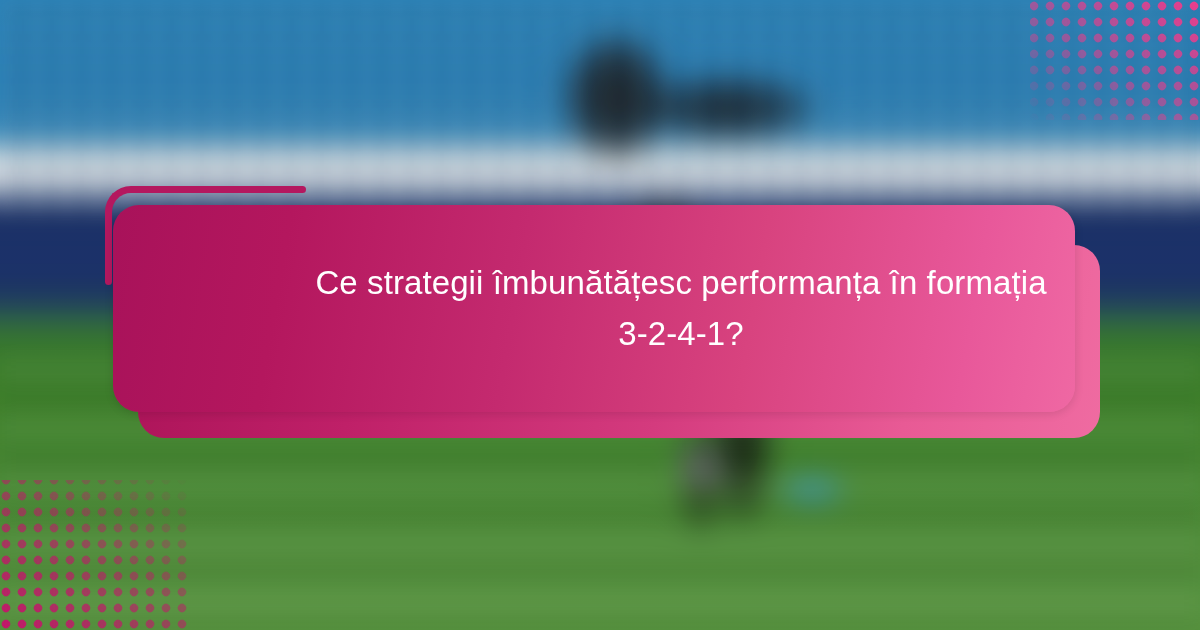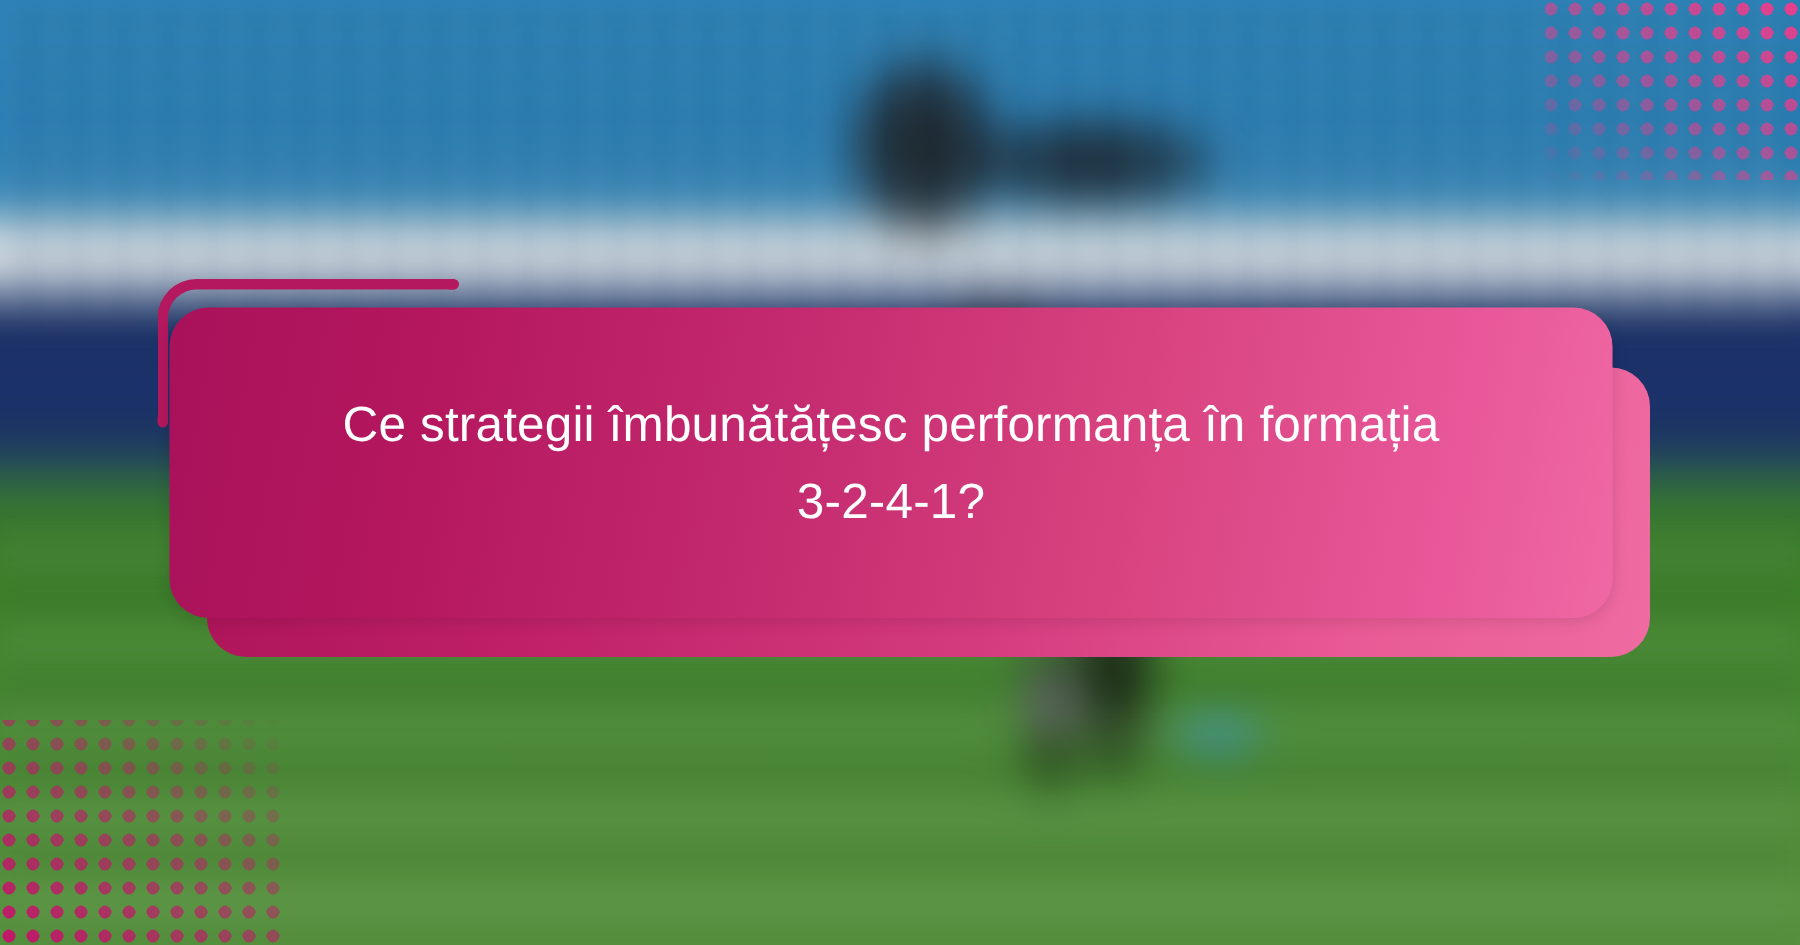--- a/index.html
+++ b/index.html
@@ -156,21 +156,21 @@
   .card-front {
     position: absolute;
     left: 113px;
     top: 205px;
     width: 962px;
     height: 207px;
     border-radius: 26px;
     background: linear-gradient(100deg, #a8125a 0%, #b4175e 18%, #c42a6f 42%, #d8437f 66%, #e8589a 88%, #ef68a3 100%);
     display: flex;
     align-items: center;
-    justify-content: center;
+    justify-content: flex-end;
     box-shadow: 0 2px 10px rgba(0,0,0,0.12);
   }
 
   .card-title {
     color: #ffffff;
     font-size: 33px;
     line-height: 1.52;
     font-weight: 400;
     text-align: center;
     letter-spacing: 0.1px;

